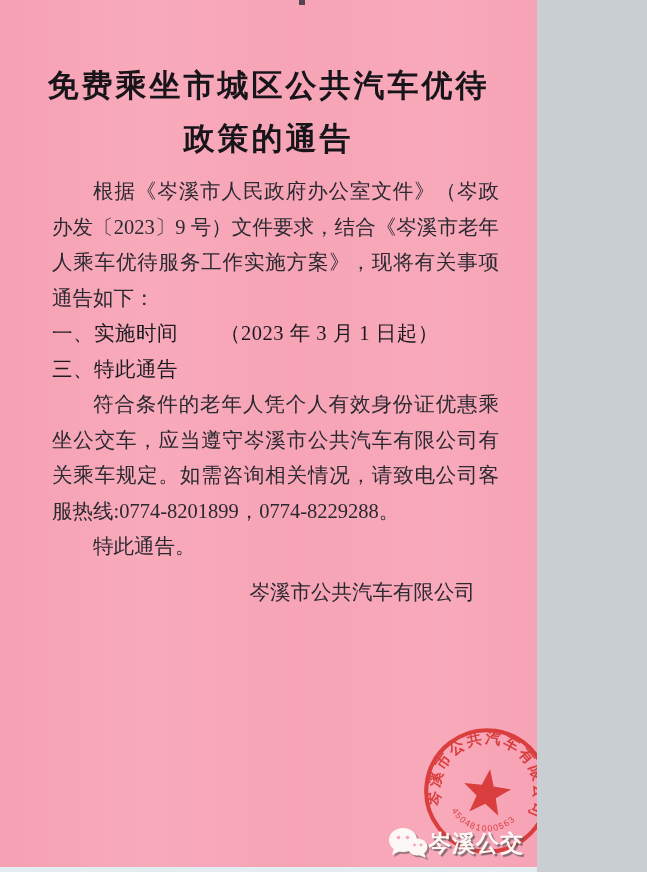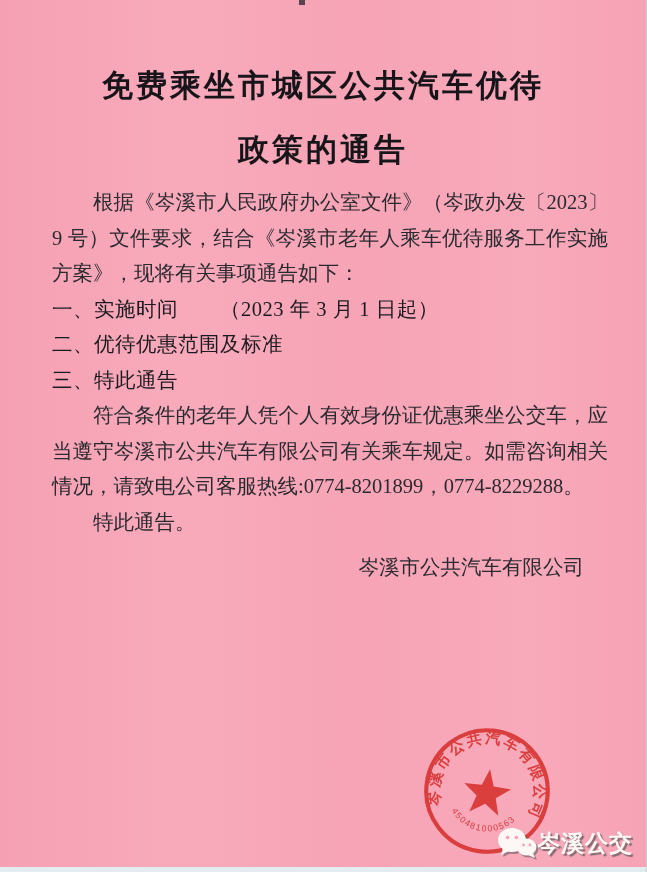--- a/index.html
+++ b/index.html
@@ -1,27 +1,27 @@
 <!DOCTYPE html>
 <html><head>
 <meta charset="utf-8">
 <style>
   html,body{margin:0;padding:0;}
   body{width:647px;height:872px;overflow:hidden;background:#c9ced2;}
   .page{
-    position:relative;width:646px;height:872px;overflow:hidden;
+    position:relative;width:537px;height:872px;overflow:hidden;
     background:linear-gradient(90deg,#f5a1b3 0%,#f8aabb 28%,#f6a4b6 55%,#f8a9ba 82%,#f6a3b5 100%);
     font-family:"Liberation Serif","DejaVu Serif",serif;
     color:#26242a;
   }
   .scan-dot{position:absolute;top:0;left:299px;width:6px;height:5px;background:#3a3340;opacity:.85;}
   .bottom-edge{position:absolute;left:0;bottom:0;width:647px;height:5px;background:#e2ecf1;}
   .titles{padding-top:70px;text-align:center;font-family:"Liberation Sans","DejaVu Sans",sans-serif;}
   .title-line{font-size:31px;font-weight:900;letter-spacing:3px;color:#17151a;line-height:1.0;}
-  .title-line + .title-line{margin-top:33px;}
+  .title-line + .title-line{margin-top:22px;}
   .content{
     margin-top:20px;padding:0 38px 0 52px;
     font-size:20.5px;line-height:35.5px;text-align:justify;text-justify:inter-ideograph;
     color:#2b2930;
   }
   .para{margin:0;text-indent:2em;}
   .heading{margin:0;font-weight:normal;color:#1c1a20;letter-spacing:0.5px;}
   .station-highlight{
     font-family:"Liberation Sans","DejaVu Sans",sans-serif;
     font-weight:900;text-decoration:underline;text-underline-offset:5px;
@@ -51,21 +51,20 @@
   <div class="scan-dot"></div>
 
   <div class="titles">
     <div class="title-line">免费乘坐市城区公共汽车优待</div>
     <div class="title-line">政策的通告</div>
   </div>
 
   <div class="content">
     <p class="para">根据《岑溪市人民政府办公室文件》（岑政办发〔2023〕9 号）文件要求，结合《岑溪市老年人乘车优待服务工作实施方案》，现将有关事项通告如下：</p>
     <p class="heading">一、实施时间　　（2023 年 3 月 1 日起）</p>
-    <p class="heading">二、优待优惠范围及标准</p>
     <p class="heading">三、特此通告</p>
     <p class="para">符合条件的老年人凭个人有效身份证优惠乘坐公交车，应当遵守岑溪市公共汽车有限公司有关乘车规定。如需咨询相关情况，请致电公司客服热线:0774-8201899，0774-8229288。</p>
     <p class="para">特此通告。</p>
   </div>
 
   <div class="signature-block">
     <div class="signature-line">岑溪市公共汽车有限公司</div>
 
   </div>
 

